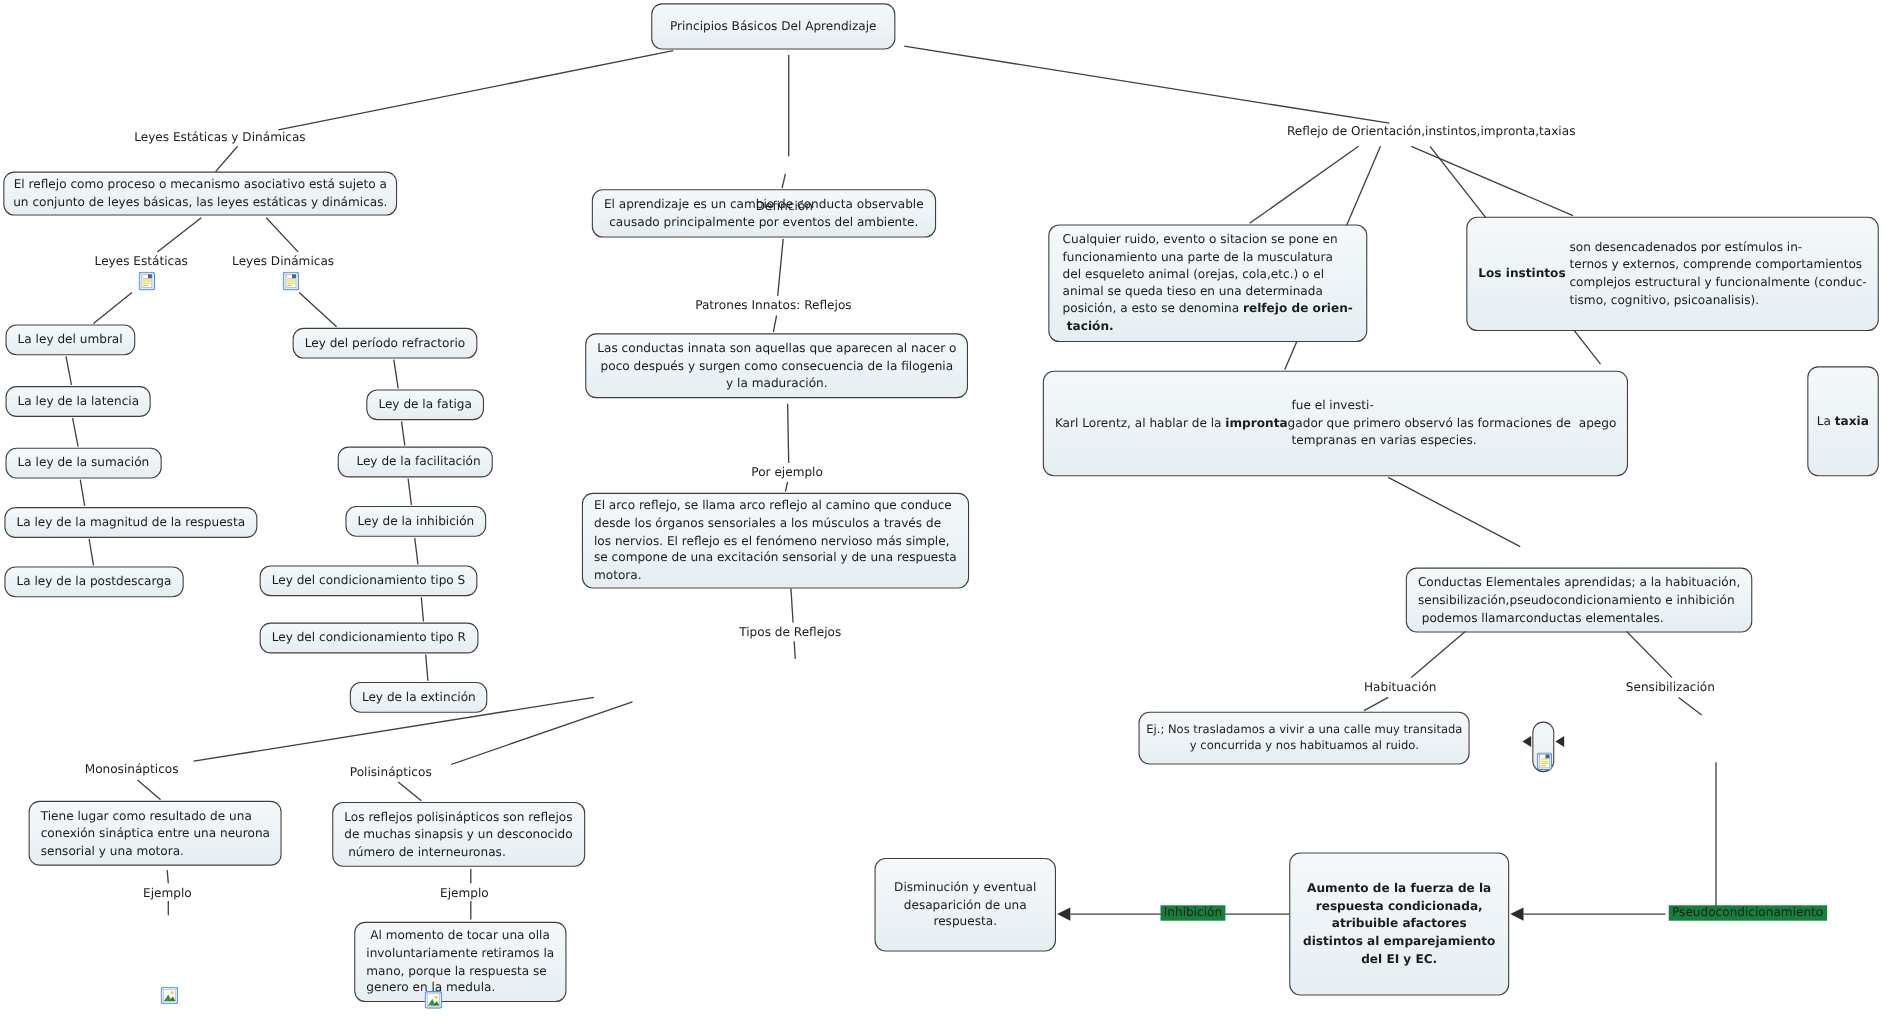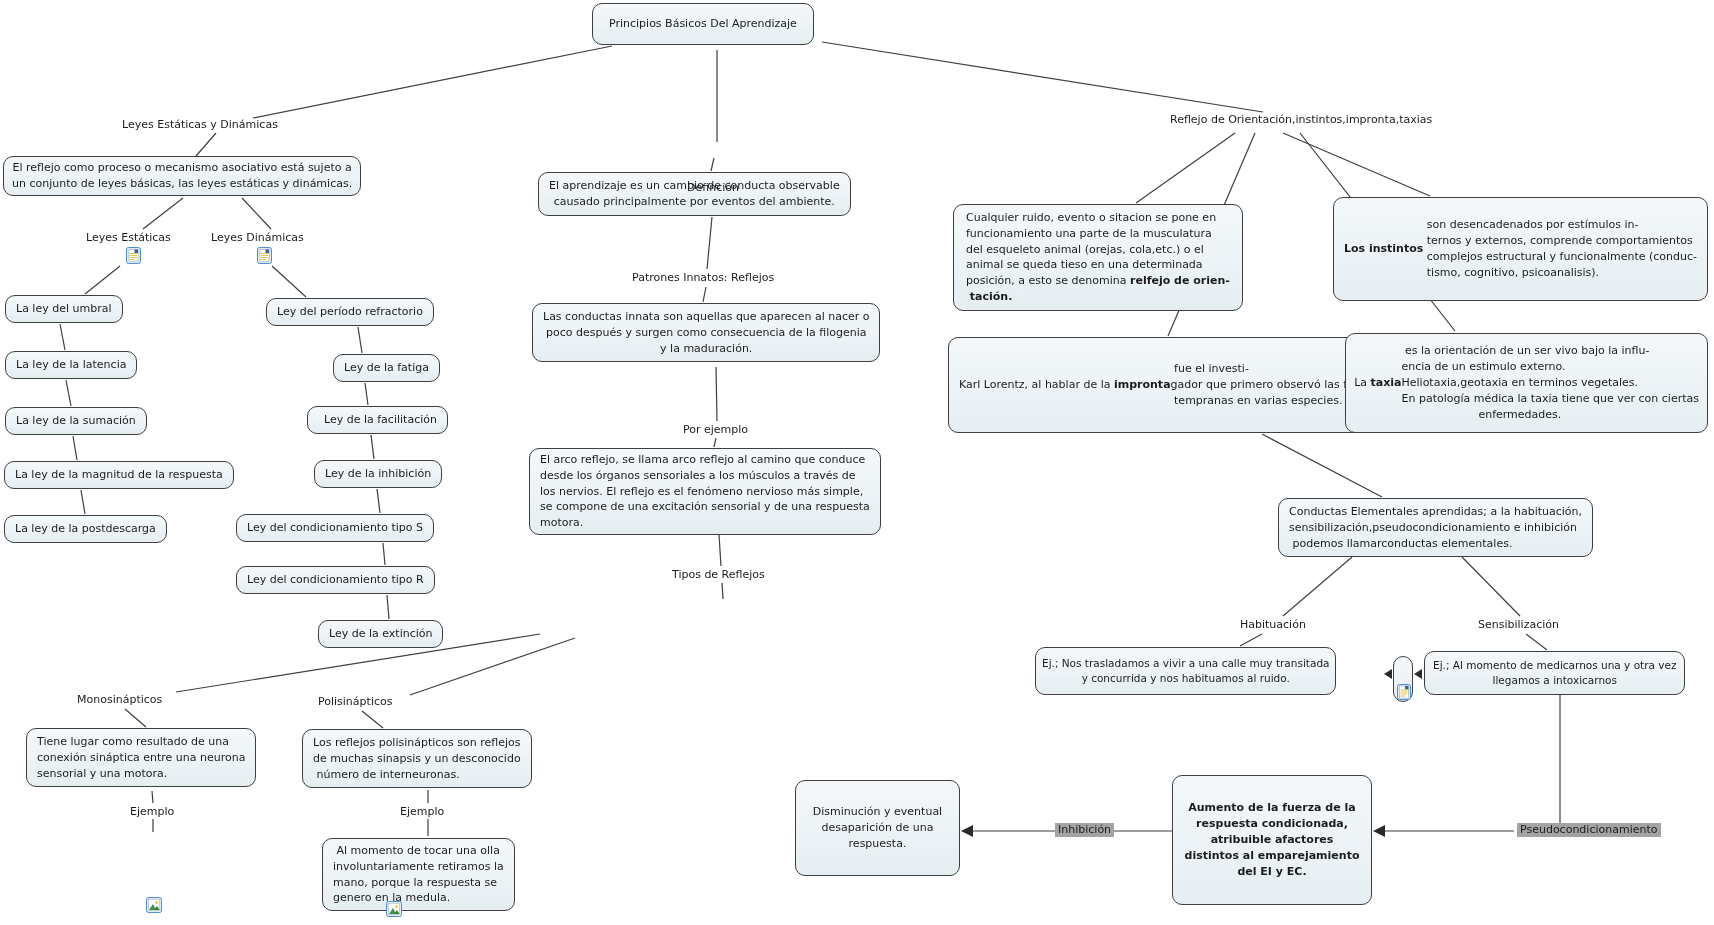--- a/index.html
+++ b/index.html
@@ -13,21 +13,21 @@
     font-size:11px;line-height:1.44;white-space:pre;
     padding:5px 10px;color:#1c1c1c;
   }
   .center{text-align:center;}
   .vcenter{display:flex;align-items:center;}
   .vcenter.center{justify-content:center;}
   .label{
     position:absolute;z-index:2;font-size:11px;line-height:1.3;
     white-space:pre;color:#1c1c1c;
   }
-  .label.online{background:#a3a3a3;padding:0 3px;z-index:3;}
+  .label.online{background:#15803d;padding:0 3px;z-index:3;}
   .icon{position:absolute;z-index:4;}
   .capsule{
     position:absolute;z-index:3;box-sizing:border-box;
     background:linear-gradient(#f4f8fa,#e6eef2);
     border:1px solid #3f3f3f;border-radius:10px;
   }
   .small{font-size:10.5px;}
 </style>
 </head>
 <body>
@@ -137,50 +137,44 @@
 animal se queda tieso en una determinada
 posición, a esto se denomina </span><span style="font-weight: bold;">relfejo de orien-
  tación.</span></div>
   <div class="node vcenter" style="right:6px;top:197px;height:104px;padding:0 10px;"><span style="font-weight: bold;">Los instintos</span><span> son desencadenados por estímulos in-
  ternos y externos, comprende comportamientos
  complejos estructural y funcionalmente (conduc-
  tismo, cognitivo, psicoanalisis).</span></div>
   <div class="node vcenter" style="left:948px;top:337px;height:96px;padding:0 10px;"><span>Karl Lorentz, al hablar de la </span><span style="font-weight: bold;">impronta</span><span> fue el investi-
 gador que primero observó las formaciones de  apego
  tempranas en varias especies.</span></div>
-  <div class="node vcenter" style="right:6px;top:333px;height:100px;padding:0 8px;"><span>La </span><span style="font-weight: bold;">taxia</span><span> es la orientación de un ser vivo bajo la influ-
-encia de un estimulo externo.
-Heliotaxia,geotaxia en terminos vegetales.
-En patología médica la taxia tiene que ver con ciertas
-                      enfermedades.</span></div>
-
-  <div class="node" style="left:1278px;top:498px;">Conductas Elementales aprendidas; a la habituación,
+  <div class="node vcenter" style="right:6px;top:333px;height:100px;padding:0 8px;"><span>La </span><span style="font-weight: bold;">taxia</span></div>
+
+  <div class="node" style="left:1278px;top:516px;">Conductas Elementales aprendidas; a la habituación,
 sensibilización,pseudocondicionamiento e inhibición
  podemos llamarconductas elementales.</div>
 
   <div class="node center small" style="left:1035px;top:647px;padding:8px 6px;">Ej.; Nos trasladamos a vivir a una calle muy transitada
 y concurrida y nos habituamos al ruido.</div>
-  <div class="node center small" style="left:1424px;top:651px;padding:6px 8px;">Ej.; Al momento de medicarnos una y otra vez
-llegamos a intoxicarnos</div>
 
   <div class="capsule" style="left:1393px;top:656px;width:20px;height:46px;">
     <span class="icon" style="left:3px;top:27px;">
       <svg width="14" height="16" viewBox="0 0 14 16">
           <rect x="0.5" y="0.5" width="13" height="15" rx="2" fill="#dbe9f8" stroke="#4f8fd0"></rect>
           <rect x="2.5" y="2" width="9" height="12" fill="#ffffff" stroke="#9a9a9a" stroke-width="0.5"></rect>
           <rect x="8" y="2" width="3.5" height="3.5" fill="#3a5fa8"></rect>
           <line x1="3.5" y1="6" x2="10.5" y2="6" stroke="#e3c84a"></line>
           <line x1="3.5" y1="8" x2="10.5" y2="8" stroke="#e3c84a"></line>
           <line x1="3.5" y1="10" x2="10.5" y2="10" stroke="#e3c84a"></line>
           <line x1="3.5" y1="12" x2="8.5" y2="12" stroke="#e3c84a"></line>
         </svg>
     </span>
   </div>
 
-  <div class="node vcenter center" style="left:795px;top:780px;width:165px;height:96px;">Disminución y eventual
+  <div class="node vcenter center" style="left:795px;top:780px;width:165px;height:85px;">Disminución y eventual
 desaparición de una
 respuesta.</div>
   <div class="node vcenter center" style="left:1172px;top:775px;width:200px;height:130px;font-weight:bold;">Aumento de la fuerza de la
 respuesta condicionada,
 atribuible afactores
 distintos al emparejamiento
 del EI y EC.</div>
 
   <div class="label" style="left:122px;top:118px;">Leyes Estáticas y Dinámicas</div>
   <div class="label" style="left:86px;top:231px;">Leyes Estáticas</div>

